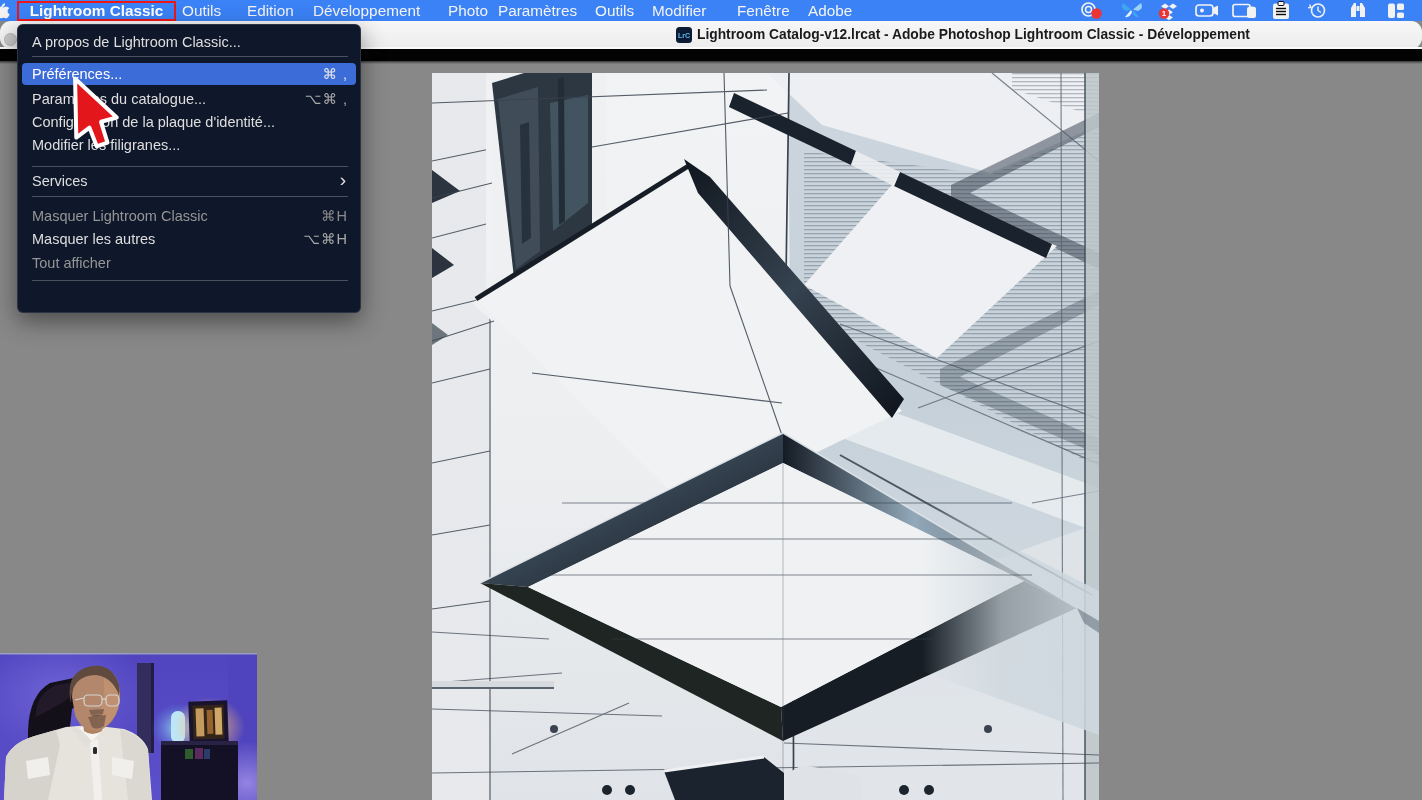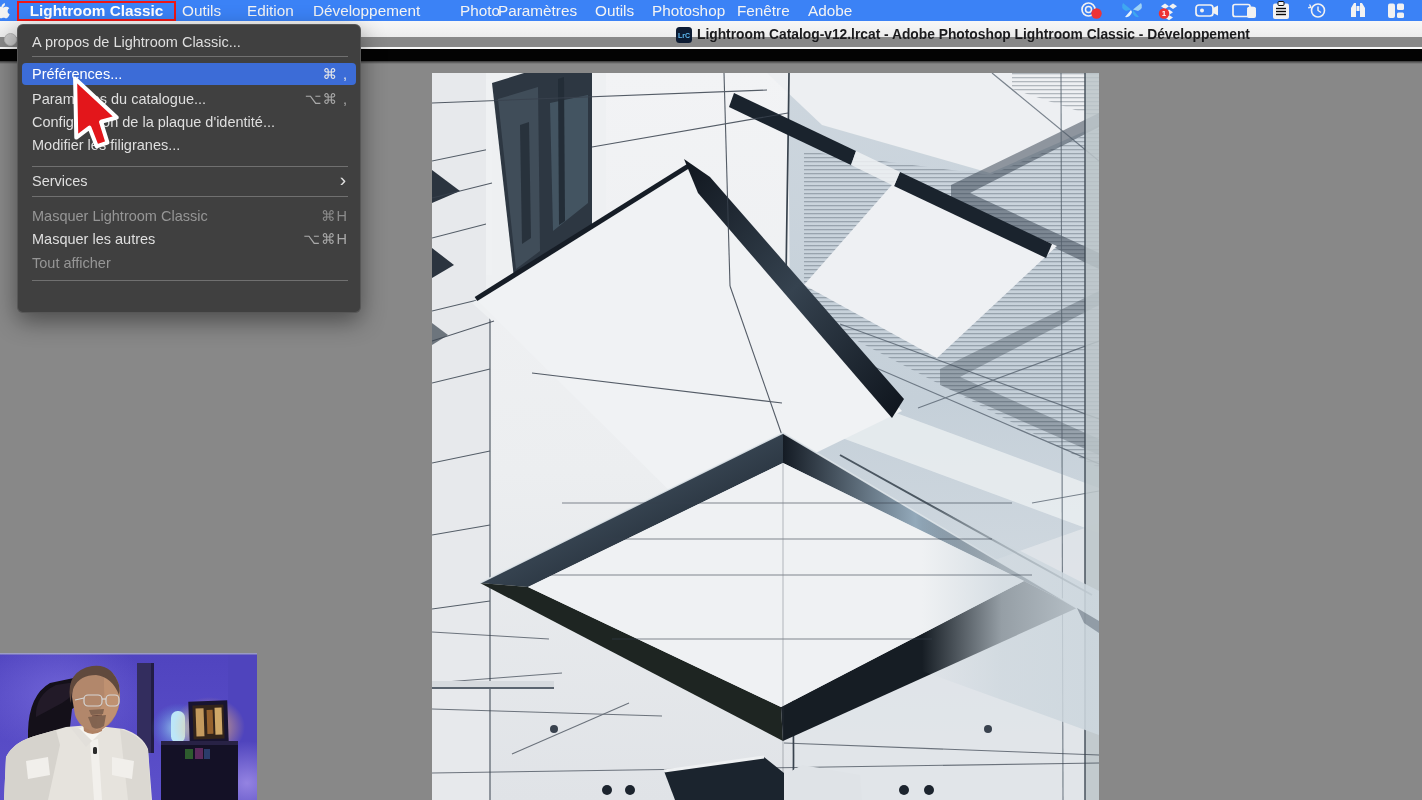--- a/index.html
+++ b/index.html
@@ -4,35 +4,35 @@
 <style>
   html,body{margin:0;padding:0;}
   body{width:1422px;height:800px;overflow:hidden;background:#888888;
        font-family:"Liberation Sans",sans-serif;position:relative;}
   .menubar{position:absolute;left:0;top:0;width:1422px;height:21px;background:#3b82f6;
            color:#f4f4f4;font-size:15.3px;}
   .mb-item{position:absolute;top:0;height:21px;line-height:21px;white-space:nowrap;}
   .lrbox{position:absolute;left:17px;top:1px;width:155px;height:16px;border:2.5px solid #ed1717;
          display:flex;align-items:center;justify-content:center;}
   .lrbox span{font-weight:bold;font-size:15.3px;color:#fff;}
-  .titlebar{position:absolute;left:0;top:21px;width:1422px;height:16px;
-            background:linear-gradient(#f7f7f7,#ececec);}
+  .titlebar{position:absolute;left:0;top:21px;width:1422px;height:28px;
+            background:linear-gradient(#f7f7f7,#ececec);border-radius:11px;}
   .traffic{position:absolute;left:4px;top:12px;width:11px;height:11px;border-radius:50%;
            background:#c9c9c9;border:0.5px solid #b5b5b5;}
   .tb-title{position:absolute;left:697px;top:0;height:28px;line-height:28px;font-weight:bold;
             font-size:13.8px;color:#1b1b1d;white-space:nowrap;}
   .lrc-icon{position:absolute;left:676px;top:6px;width:16px;height:16px;border-radius:3.5px;
             background:#0c1b33;color:#5eb9f2;font-size:7px;font-weight:bold;
             display:flex;align-items:center;justify-content:center;}
   .blackstrip{position:absolute;left:0;top:49px;width:1422px;height:12px;background:#030303;}
   .fadegrey{position:absolute;left:0;top:61px;width:1422px;height:3px;
             background:linear-gradient(#3a3a3a,#888888);}
 
   
-  .menu{position:absolute;left:17px;top:24px;width:344px;height:289px;background:#404040;
+  .menu{position:absolute;left:17px;top:24px;width:344px;height:289px;background:#0f172a;
         border-radius:6px;box-shadow:0 8px 24px rgba(0,0,0,.45), inset 0 0 0 1px rgba(255,255,255,.12);
         color:#dfdfdf;font-size:14.5px;}
   .mi{position:absolute;left:15px;right:13px;height:22px;line-height:22px;white-space:nowrap;}
   .mi .sc{position:absolute;right:0;top:0;color:#a9a9a9;letter-spacing:1px;}
   .mi.dis{color:#969696;}
   .mi.dis .sc{color:#8b8b8b;}
   .sel{position:absolute;left:5px;width:334px;height:22px;border-radius:4px;background:#3c6cd7;}
   .msep{position:absolute;left:15px;right:13px;height:1px;background:rgba(255,255,255,.25);}
 
   .photo{position:absolute;left:432px;top:73px;width:667px;height:727px;}
@@ -44,24 +44,24 @@
 <div class="menubar">
   <svg style="position:absolute;left:-6px;top:1px" width="18" height="19" viewBox="0 0 18 19">
     <path fill="#f2f2f2" d="M10.3 5.1c.8-1 .7-2.5.6-2.8-1 0-2.1.7-2.7 1.4-.5.7-.9 1.8-.7 2.8 1.1 0 2.1-.6 2.8-1.4zM13.6 10.2c0-1.9 1.6-2.9 1.7-2.9-.9-1.3-2.3-1.5-2.9-1.6-1.2-.1-2.3.7-3 .7-.6 0-1.5-.7-2.5-.7-1.3 0-2.5.8-3.2 2-1.3 2.3-.3 5.8 1 7.7.6.9 1.4 2 2.4 1.9 1 0 1.3-.6 2.5-.6s1.5.6 2.5.6c1.1 0 1.7-1 2.4-1.9.8-1.1 1.1-2.1 1.1-2.2-.1 0-2-.8-2-3z"></path>
   </svg>
   <div class="lrbox">
       <span>Lightroom Classic</span>
     </div>
   <div class="mb-item" style="left:182px">Outils</div>
   <div class="mb-item" style="left:247px">Edition</div>
   <div class="mb-item" style="left:313px">Développement</div>
-  <div class="mb-item" style="left:460px">Photo</div>
+  <div class="mb-item" style="left:448px">Photo</div>
   <div class="mb-item" style="left:498px">Paramètres</div>
   <div class="mb-item" style="left:595px">Outils</div>
-  <div class="mb-item" style="left:652px">Photoshop</div>
+  <div class="mb-item" style="left:652px">Modifier</div>
   <div class="mb-item" style="left:737px">Fenêtre</div>
   <div class="mb-item" style="left:808px">Adobe</div>
   <svg id="mbicons" style="position:absolute;left:1075px;top:0" width="347" height="21" viewBox="0 0 347 21">
 
     <circle cx="13.5" cy="9.5" r="6.5" fill="none" stroke="#f2f2f2" stroke-width="1.7"></circle>
     <circle cx="13.5" cy="9.5" r="3" fill="none" stroke="#f2f2f2" stroke-width="1.5"></circle>
     <circle cx="21.5" cy="13.5" r="5.2" fill="#e33"></circle>
 
     <path d="M56 9.5 L48 3 Q45 8 51 11 Z" fill="#3fa7f0"></path>
     <path d="M58 9.5 L66 3 Q69 8 63 11 Z" fill="#9fd2f5"></path>

